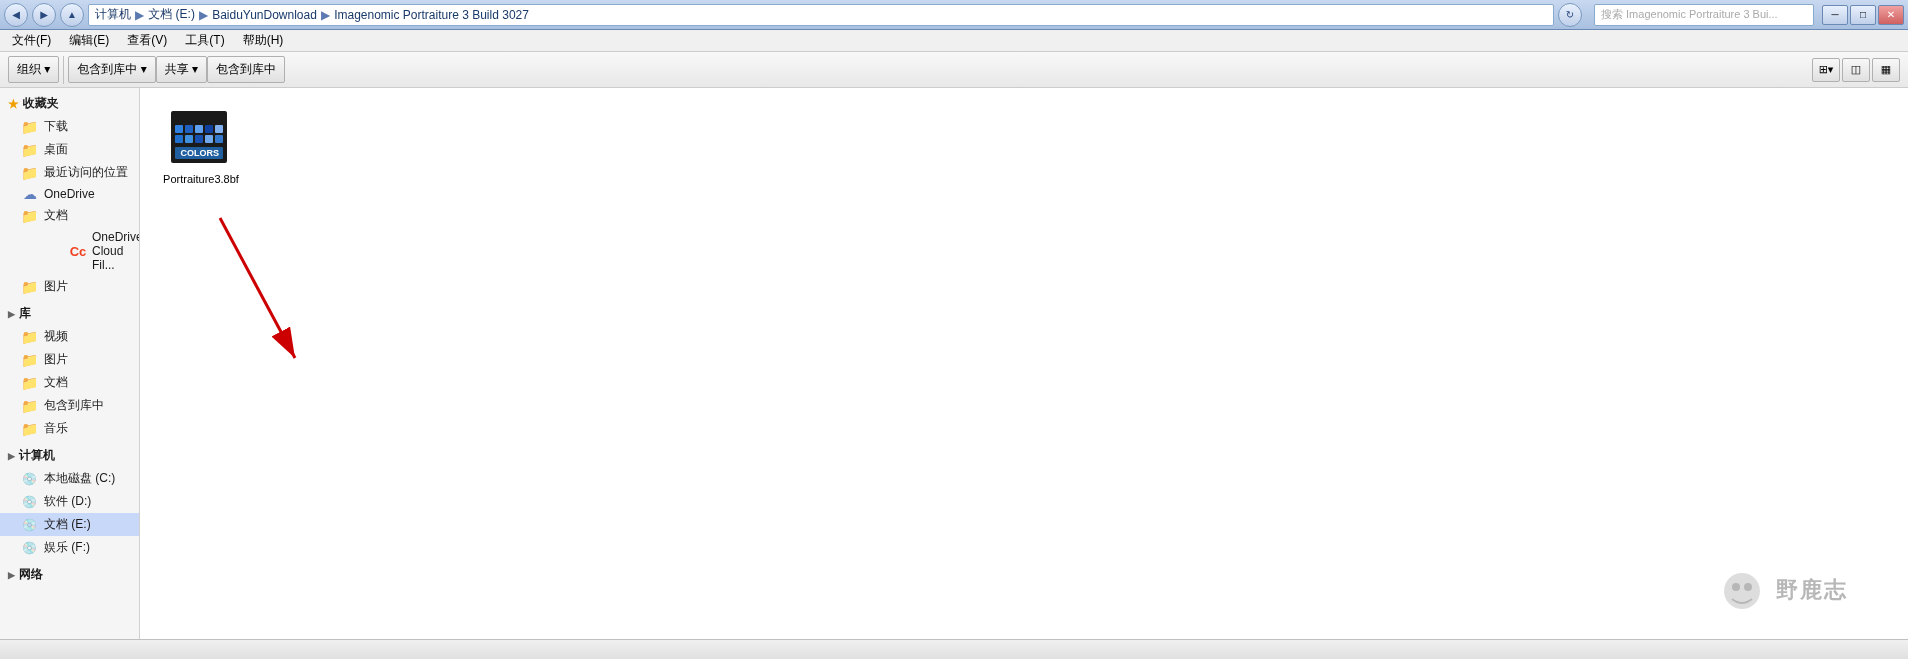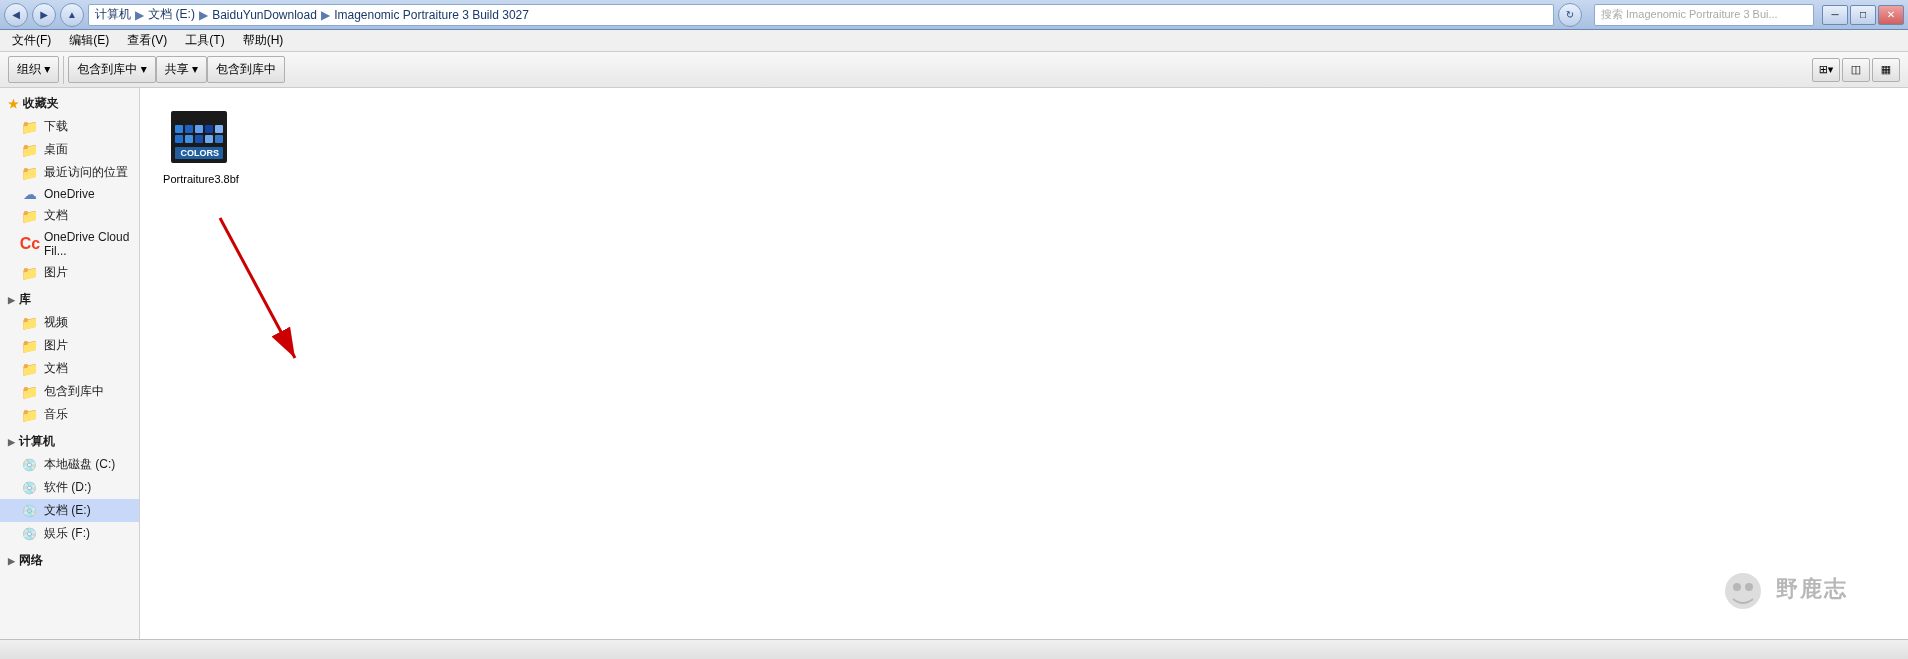--- a/index.html
+++ b/index.html
@@ -356,21 +356,20 @@
     .watermark {
       position: absolute;
       bottom: 28px;
       right: 60px;
       opacity: 0.6;
       font-size: 22px;
       color: #888;
       font-weight: bold;
       letter-spacing: 2px;
       pointer-events: none;
-      font-family: Liberation Serif, serif;
     }
 
     .chevron {
       font-size: 9px;
       color: #666;
     }
   </style>
 </head>
 <body>
 
@@ -452,21 +451,21 @@
       </div>
       <div class="sidebar-item">
         <span class="sidebar-item-icon special-icon">☁</span>
         <span>OneDrive</span>
       </div>
       <div class="sidebar-item">
         <span class="sidebar-item-icon folder-icon">📁</span>
         <span>文档</span>
       </div>
       <div class="sidebar-item">
-        <span class="sidebar-item-icon cc-icon" style="color:#f04020;font-weight:bold;font-size:16px;">Cc</span>
+        <span class="sidebar-item-icon cc-icon" style="color:#f04020;font-weight:bold;font-size:13px;margin-left:48px;">Cc</span>
         <span>OneDrive Cloud Fil...</span>
       </div>
       <div class="sidebar-item">
         <span class="sidebar-item-icon folder-icon">📁</span>
         <span>图片</span>
       </div>
     </div>
 
     <div class="sidebar-section">
       <div class="library-header">

